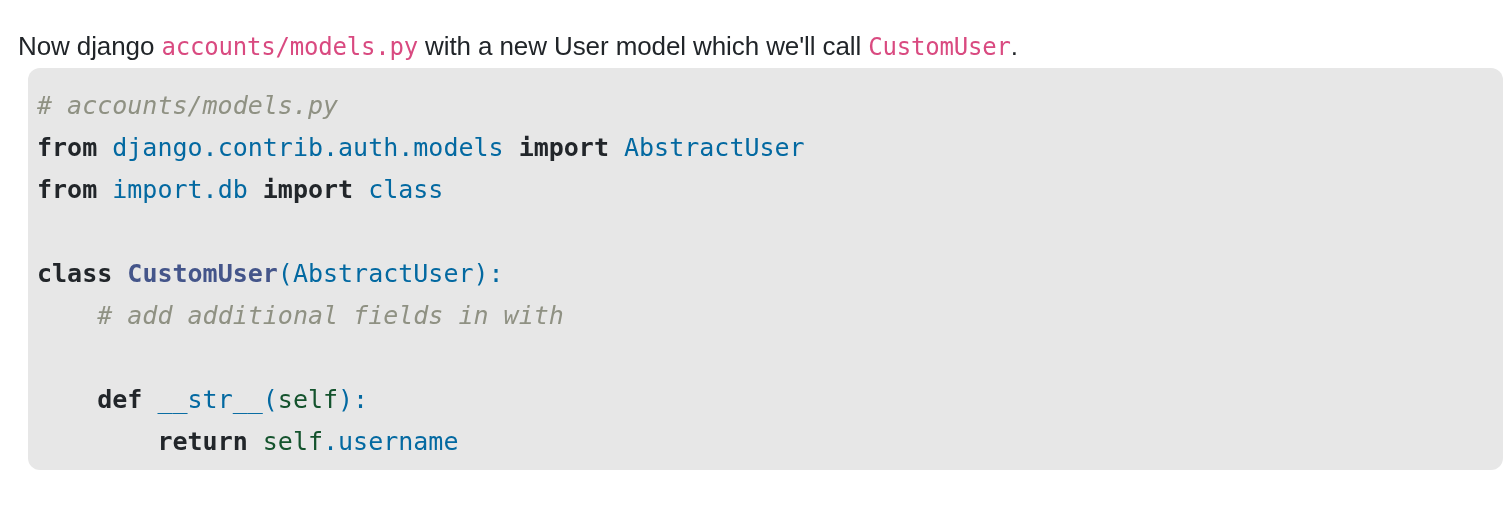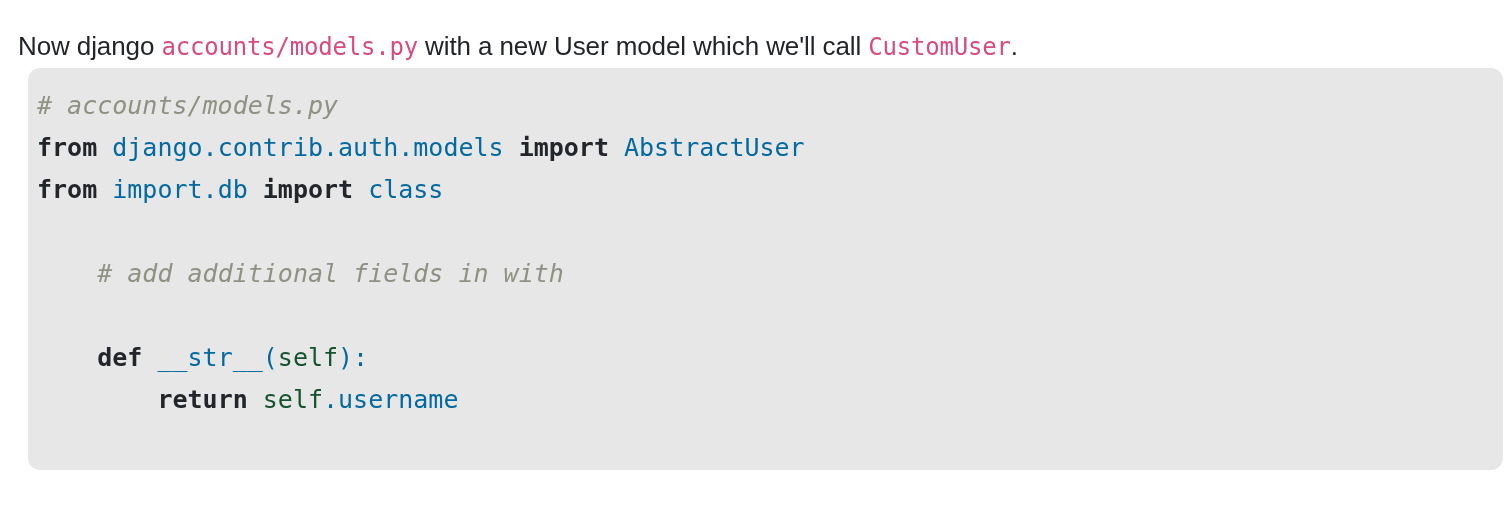--- a/index.html
+++ b/index.html
@@ -82,20 +82,21 @@
   <p class="intro">
     <span>Now django </span><code class="inline-code">accounts/models.py</code><span> with a new User model which we'll call </span><code class="inline-code">CustomUser</code><span>.</span>
   </p>
 
   <div class="codeblock">
     <div class="code-inner">
         <div class="code-line"><span class="tok-comment"># accounts/models.py</span></div>
         <div class="code-line"><span class="tok-kw">from</span><span class="tok-plain"> django.contrib.auth.models </span><span class="tok-kw">import</span><span class="tok-plain"> AbstractUser</span></div>
         <div class="code-line"><span class="tok-kw">from</span><span class="tok-plain"> import.db </span><span class="tok-kw">import</span><span class="tok-plain"> class</span></div>
         <div class="code-line"><span class="tok-plain"></span></div>
+        <div class="code-line"><span class="tok-kw">class</span><span class="tok-plain"> </span><span class="tok-cls">CustomUser</span><span class="tok-plain">(AbstractUser):</span></div>
         <div class="code-line"><span class="tok-plain">    </span><span class="tok-comment"># add additional fields in with</span></div>
         <div class="code-line"><span class="tok-plain"></span></div>
         <div class="code-line"><span class="tok-plain">    </span><span class="tok-kw">def</span><span class="tok-plain"> __str__(</span><span class="tok-self">self</span><span class="tok-plain">):</span></div>
         <div class="code-line"><span class="tok-plain">        </span><span class="tok-kw">return</span><span class="tok-plain"> </span><span class="tok-self">self</span><span class="tok-plain">.username</span></div>
       </div>
   </div>
 
 </div>
 
 </body></html>

